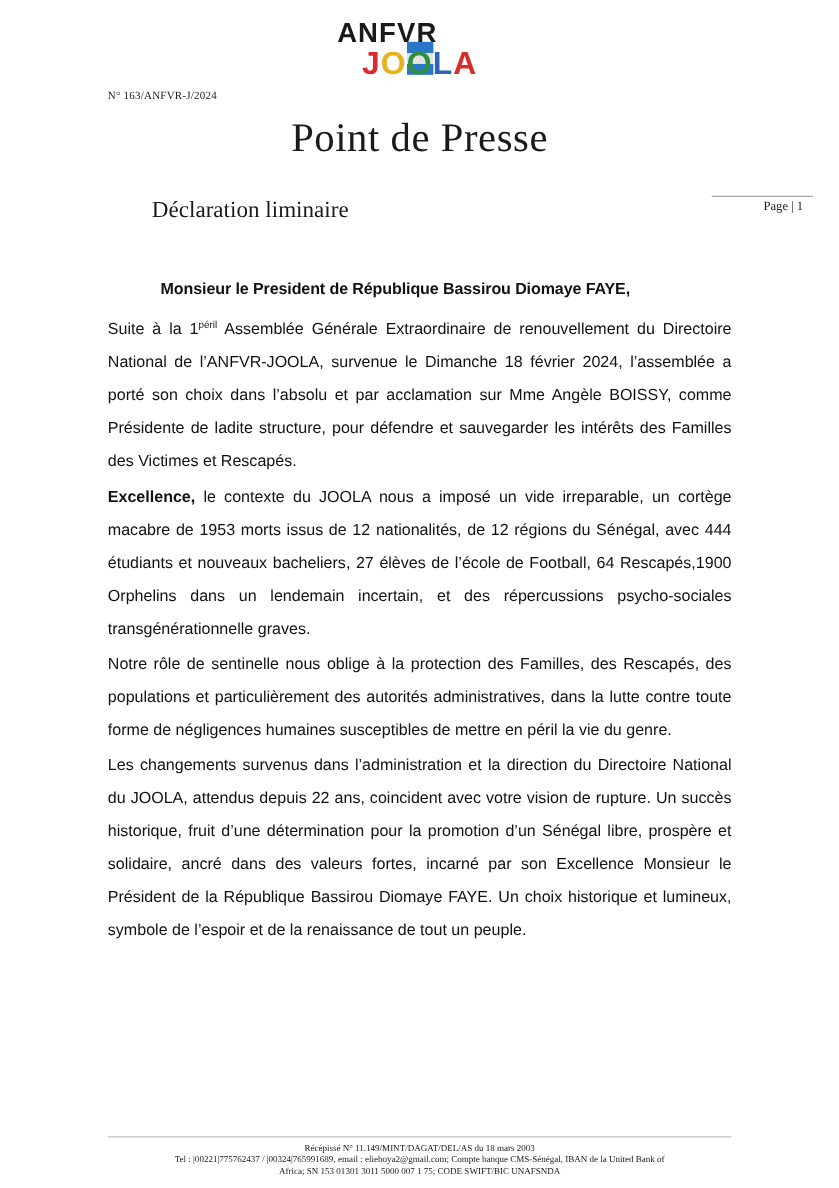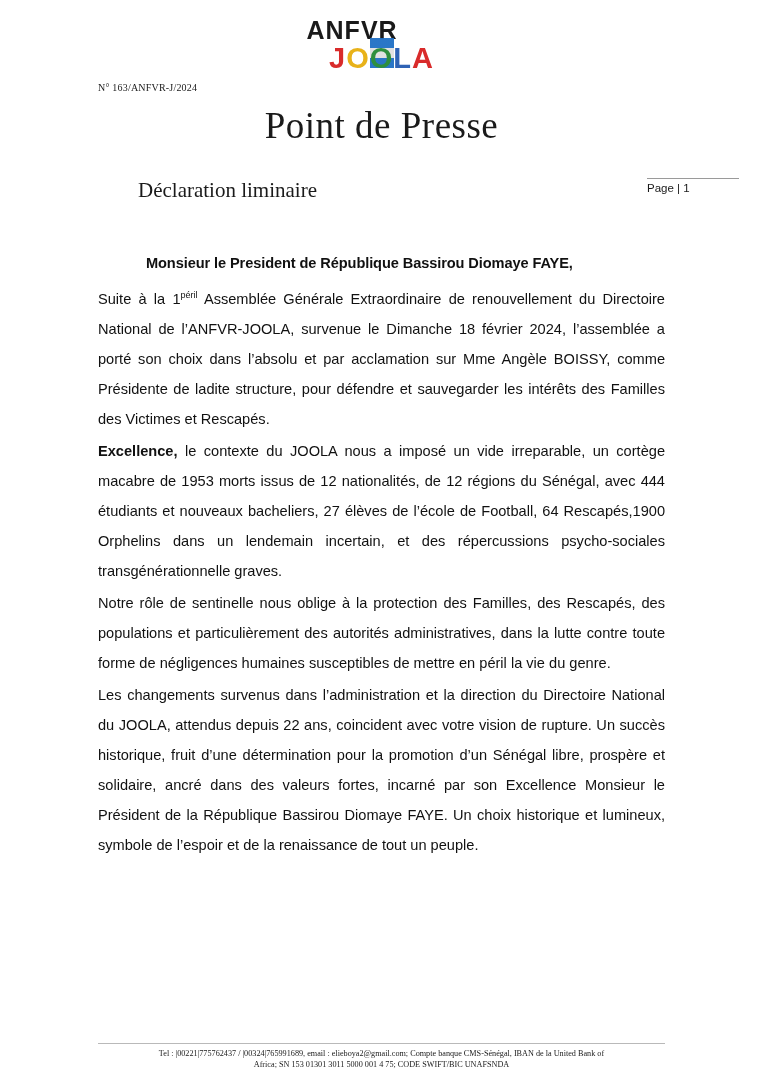--- a/index.html
+++ b/index.html
@@ -118,23 +118,24 @@
     top: 178px;
     width: 98px;
     text-align: left;
   }
   .page-marker .rule {
     border-top: 1px solid #9a9a9a;
     width: 92px;
     margin-bottom: 3px;
   }
   .page-marker .label {
-    font-family: Liberation Sans, sans-serif;
+    font-family: Liberation Serif, serif;
     font-size: 11.5px;
     color: #1a1a1a;
+    margin-left: 47px;
   }
 
   
   .body-text {
     position: absolute;
     left: 98px;
     right: 98px;
     top: 248px;
   }
   .body-text p {
@@ -203,17 +204,18 @@
   <div class="body-text">
     <p class="lead">Monsieur le President de République Bassirou Diomaye FAYE,</p>
     <p><span>Suite à la 1<sup>péril</sup> Assemblée Générale Extraordinaire de renouvellement du Directoire National de l’ANFVR-JOOLA, survenue le Dimanche 18 février 2024, l’assemblée a porté son choix dans l’absolu et par acclamation sur Mme Angèle BOISSY, comme Présidente de ladite structure, pour défendre et sauvegarder les intérêts des Familles des Victimes et Rescapés.</span></p>
     <p><span class="b">Excellence,</span><span> le contexte du JOOLA nous a imposé un vide irreparable, un cortège macabre de 1953 morts issus de 12 nationalités, de 12 régions du Sénégal, avec 444 étudiants et nouveaux bacheliers, 27 élèves de l’école de Football, 64 Rescapés,1900 Orphelins dans un lendemain incertain, et des répercussions psycho-sociales transgénérationnelle graves.</span></p>
     <p>Notre rôle de sentinelle nous oblige à la protection des Familles, des Rescapés, des populations et particulièrement des autorités administratives, dans la lutte contre toute forme de négligences humaines susceptibles de mettre en péril la vie du genre.</p>
     <p>Les changements survenus dans l’administration et la direction du Directoire National du JOOLA, attendus depuis 22 ans, coincident avec votre vision de rupture. Un succès historique, fruit d’une détermination pour la promotion d’un Sénégal libre, prospère et solidaire, ancré dans des valeurs fortes, incarné par son Excellence Monsieur le Président de la République Bassirou Diomaye FAYE. Un choix historique et lumineux, symbole de l’espoir et de la renaissance de tout un peuple.</p>
   </div>
 
   <div class="footer">
     <div class="rule"></div>
+    <p>Récépissé N° 11.149/MINT/DAGAT/DEL/AS du 18 mars 2003</p>
     <p>Tel : |00221|775762437 / |00324|765991689, email : elieboya2@gmail.com; Compte banque CMS-Sénégal, IBAN de la United Bank of</p>
-    <p>Africa; SN 153 01301 3011 5000 001 4 75; CODE SWIFT/BIC UNAFSNDA</p>
+    <p>Africa; SN 153 01301 3011 5000 007 1 75; CODE SWIFT/BIC UNAFSNDA</p>
   </div>
 
 </div>
 
 </body></html>

